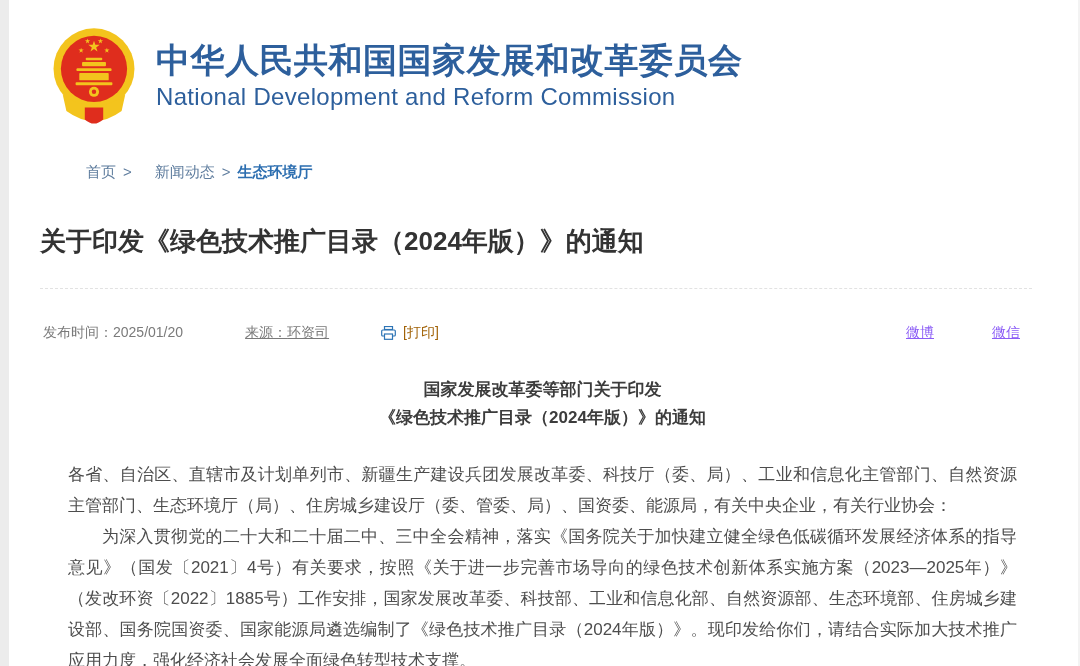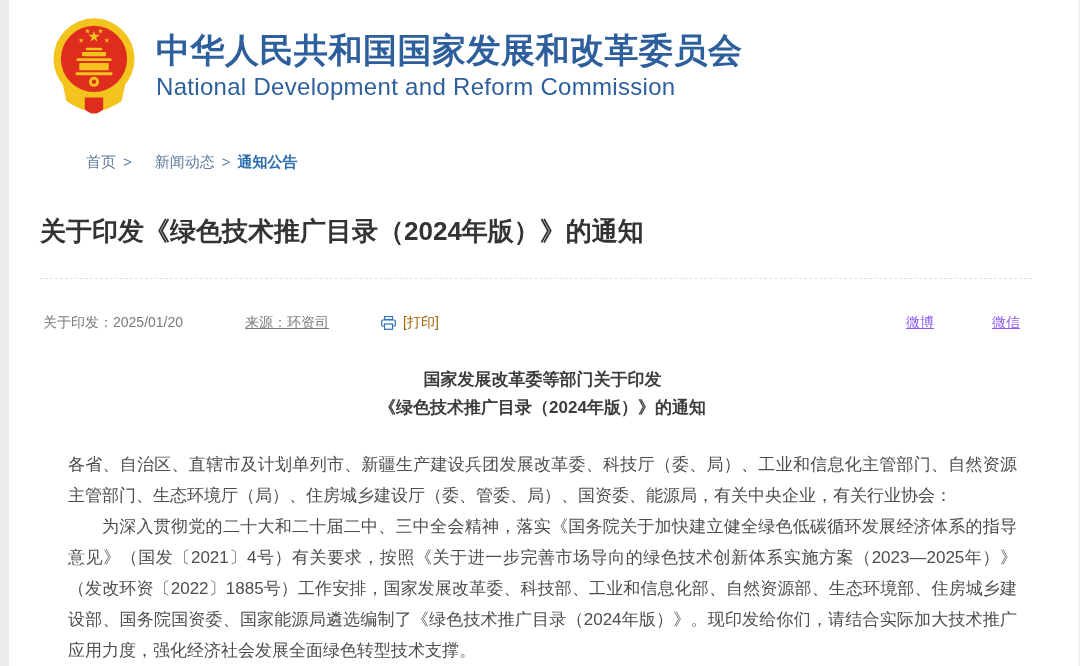--- a/index.html
+++ b/index.html
@@ -7,21 +7,21 @@
     position:relative;
     width:1080px;height:666px;
     background:#ffffff;
     overflow:hidden;
     font-family:"Liberation Sans","DejaVu Sans",sans-serif;
   }
   .edge-left{position:absolute;left:0;top:0;width:9px;height:100%;background:#ececec;}
   .edge-right{position:absolute;right:0;top:0;width:2px;height:100%;background:#f3f3f3;}
 
   
-  .site-header{display:flex;align-items:flex-start;padding:16px 0 0 48px;}
+  .site-header{display:flex;align-items:flex-start;padding:26px 0 0 48px;}
   .logo{width:92px;height:104px;flex:0 0 auto;cursor:pointer;}
   .site-titles{margin:14px 0 0 16px;}
   .site-name-zh{font-size:34px;font-weight:bold;color:#2d5f9c;line-height:40px;letter-spacing:0.5px;}
   .site-name-en{font-size:24px;color:#2d5f9c;line-height:28px;margin-top:3px;letter-spacing:0.3px;}
 
   
   .breadcrumb{margin:33px 0 0 70px;font-size:15px;color:#5f7d9e;}
   .breadcrumb a{color:#5f7d9e;text-decoration:none;cursor:pointer;margin-left:16px;}
   .breadcrumb .sep{margin:0 7px;color:#5f7d9e;}
   .breadcrumb .current{color:#2c6eb0;font-weight:bold;}
@@ -87,29 +87,29 @@
         <path d="M40,88 h20 v13 q-10,9 -20,0 Z" fill="#df2d1d"></path>
       </svg>
     </div>
     <div class="site-titles">
       <div class="site-name-zh">中华人民共和国国家发展和改革委员会</div>
       <div class="site-name-en">National Development and Reform Commission</div>
     </div>
   </header>
 
   <nav class="breadcrumb">
-    <a>首页</a><span class="sep">&gt;</span><a>新闻动态</a><span class="sep">&gt;</span><span class="current">通知公告</span>
+    <a>首页</a><span class="sep">&gt;</span><a>新闻动态</a><span class="sep">&gt;</span><span class="current">生态环境厅</span>
   </nav>
 
   <h1 class="article-title">关于印发《绿色技术推广目录（2024年版）》的通知</h1>
 
   <div class="dashed-divider"></div>
 
   <div class="meta-row">
-    <span class="meta-item"><span>关于印发：</span><span>2025/01/20</span></span>
+    <span class="meta-item"><span>发布时间：</span><span>2025/01/20</span></span>
     <span class="meta-item meta-source"><span>来源：</span><span>环资司</span></span>
     <span class="print-btn">
       <svg width="15" height="14" viewBox="0 0 15 14">
         <rect x="3.5" y="0.5" width="8" height="3" fill="none" stroke="#2d74b5" stroke-width="1.2"></rect>
         <rect x="0.7" y="4" width="13.6" height="6" rx="1" fill="none" stroke="#2d74b5" stroke-width="1.2"></rect>
         <rect x="3.5" y="8" width="8" height="5.3" fill="#fff" stroke="#2d74b5" stroke-width="1.2"></rect>
       </svg>
       <span>[打印]</span>
     </span>
     <span class="share">

